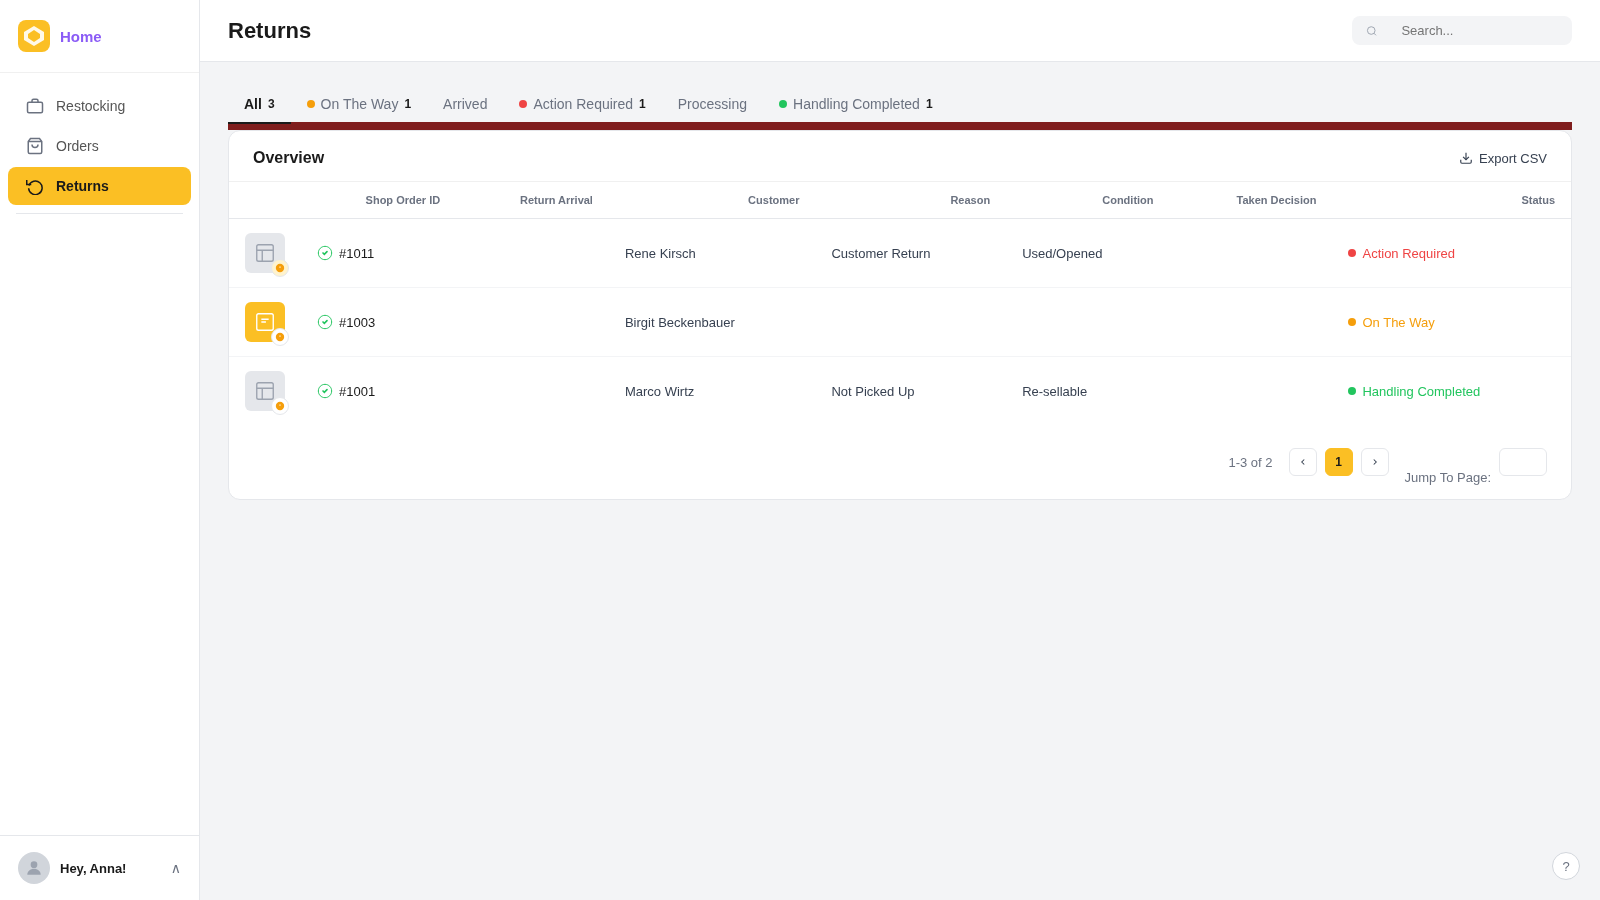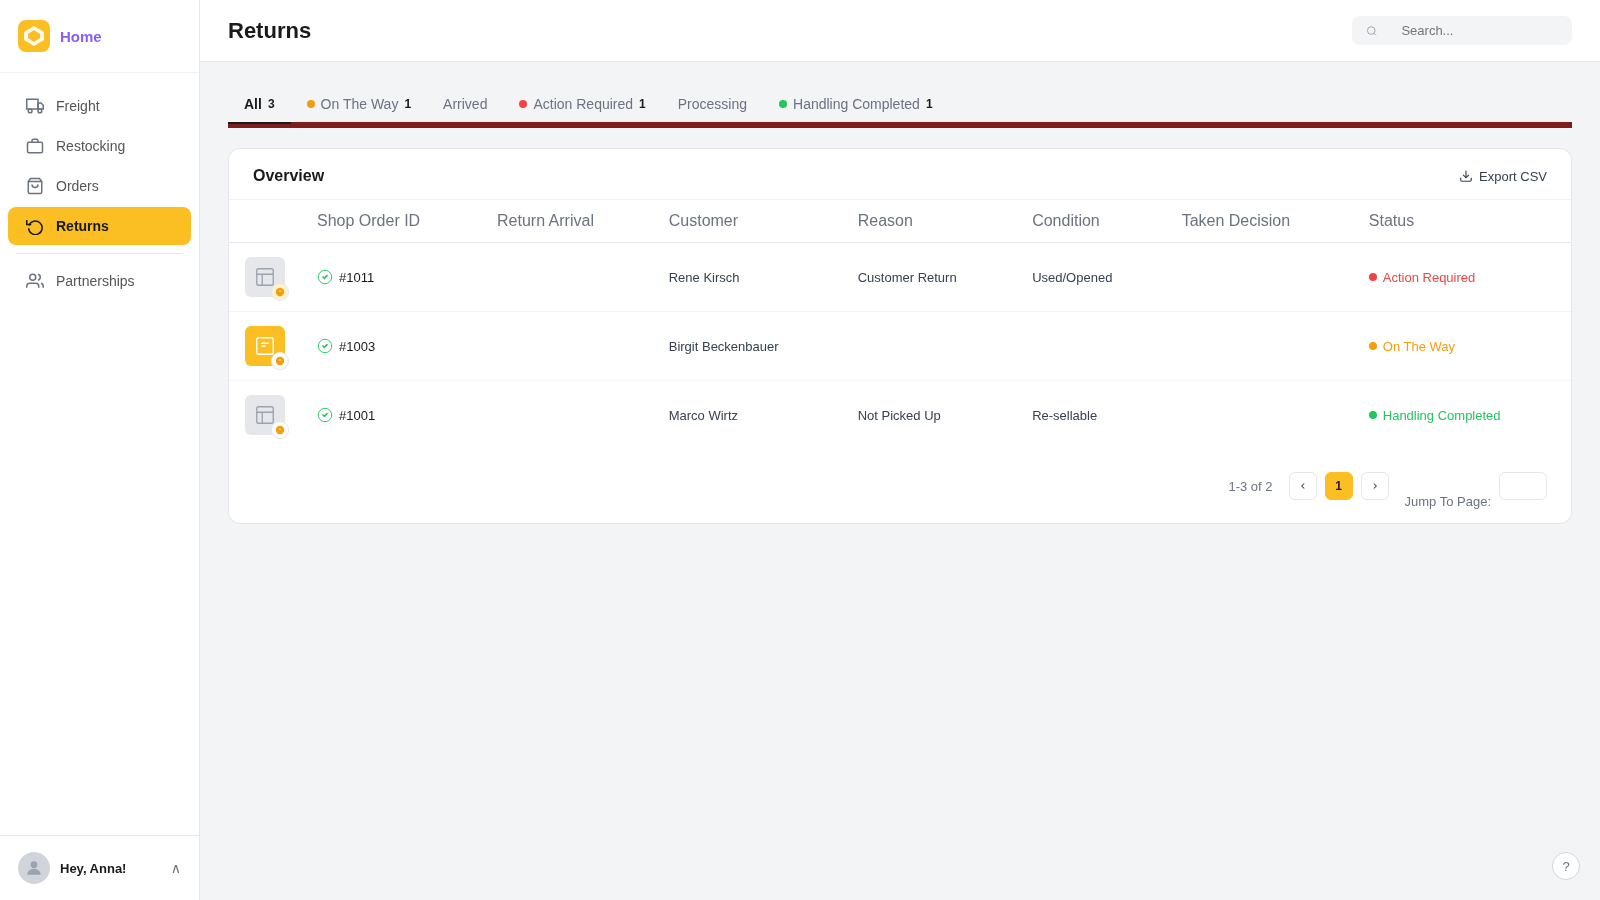--- a/index.html
+++ b/index.html
@@ -156,22 +156,21 @@
       flex: 1;
       padding: 24px 28px;
       overflow: auto;
     }
 
     
     .tabs {
       display: flex;
       align-items: flex-end;
       gap: 0;
-      border-bottom: 6px solid #7f1d1d;
-      margin-bottom: 20px;
+      border-bottom: 8px solid #7f1d1d;
     }
     .tab {
       padding: 10px 16px;
       font-size: 14px;
       font-weight: 500;
       color: #6b7280;
       cursor: pointer;
       position: relative;
       display: flex;
       align-items: center;
@@ -234,24 +233,24 @@
 
     
     table {
       width: 100%;
       border-collapse: collapse;
     }
     thead tr {
       border-bottom: 1px solid #e5e7eb;
     }
     th {
-      text-align: left;
+      text-align: right;
       padding: 12px 16px;
-      font-size: 16px;
-      font-weight: 400;
+      font-size: 11px;
+      font-weight: 700;
       color: #6b7280;
       text-transform: none;
       letter-spacing: 0;
     }
     tbody tr {
       border-bottom: 1px solid #f3f4f6;
       cursor: pointer;
     }
     tbody tr:last-child { border-bottom: none; }
     td {
@@ -402,31 +401,20 @@
     <svg class="sidebar-logo-icon" viewBox="0 0 32 32">
       <rect width="32" height="32" rx="8" fill="#fbbf24"></rect>
       <polygon points="16,6 26,12 26,20 16,26 6,20 6,12" fill="#fff" opacity="0.9"></polygon>
       <polygon points="16,10 22,14 22,18 16,22 10,18 10,14" fill="#fbbf24"></polygon>
     </svg>
     <span class="sidebar-logo-text">Home</span>
   </div>
 
   <div class="sidebar-nav">
 
-    <div class="sidebar-item">
-      <span class="sidebar-item-icon">
-        <svg width="18" height="18" viewBox="0 0 24 24" fill="none" stroke="#6b7280" stroke-width="2">
-            <rect x="1" y="3" width="15" height="13"></rect>
-            <path d="M16 8h4l3 3v5h-7V8z"></path>
-            <circle cx="5.5" cy="18.5" r="2.5"></circle>
-            <circle cx="18.5" cy="18.5" r="2.5"></circle>
-          </svg>
-      </span>
-      <span>Freight</span>
-    </div>
 
     <div class="sidebar-item">
       <span class="sidebar-item-icon">
         <svg width="18" height="18" viewBox="0 0 24 24" fill="none" stroke="#6b7280" stroke-width="2">
             <rect x="2" y="7" width="20" height="14" rx="2"></rect>
             <path d="M16 7V5a2 2 0 0 0-2-2h-4a2 2 0 0 0-2 2v2"></path>
           </svg>
       </span>
       <span>Restocking</span>
     </div>
@@ -448,31 +436,20 @@
         <svg width="18" height="18" viewBox="0 0 24 24" fill="none" stroke="#1a1a1a" stroke-width="2">
             <polyline points="1 4 1 10 7 10"></polyline>
             <path d="M3.51 15a9 9 0 1 0 .49-3.51"></path>
           </svg>
       </span>
       <span>Returns</span>
     </div>
 
     <div class="sidebar-divider"></div>
 
-    <div class="sidebar-item">
-      <span class="sidebar-item-icon">
-        <svg width="18" height="18" viewBox="0 0 24 24" fill="none" stroke="#6b7280" stroke-width="2">
-            <path d="M17 21v-2a4 4 0 0 0-4-4H5a4 4 0 0 0-4 4v2"></path>
-            <circle cx="9" cy="7" r="4"></circle>
-            <path d="M23 21v-2a4 4 0 0 0-3-3.87"></path>
-            <path d="M16 3.13a4 4 0 0 1 0 7.75"></path>
-          </svg>
-      </span>
-      <span>Partnerships</span>
-    </div>
   </div>
 
   <div class="sidebar-footer">
     <div class="sidebar-footer-left">
       <div class="sidebar-avatar">
         <svg width="20" height="20" viewBox="0 0 24 24" fill="#9ca3af">
             <circle cx="12" cy="8" r="4"></circle>
             <path d="M4 20c0-4 3.6-7 8-7s8 3 8 7"></path>
           </svg>
       </div>

